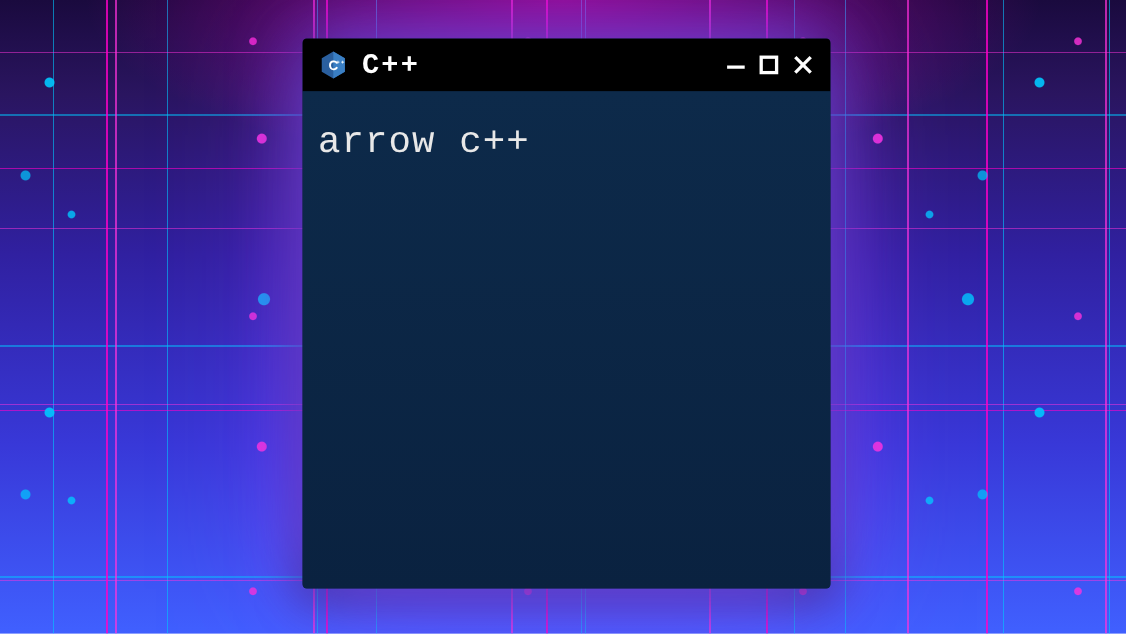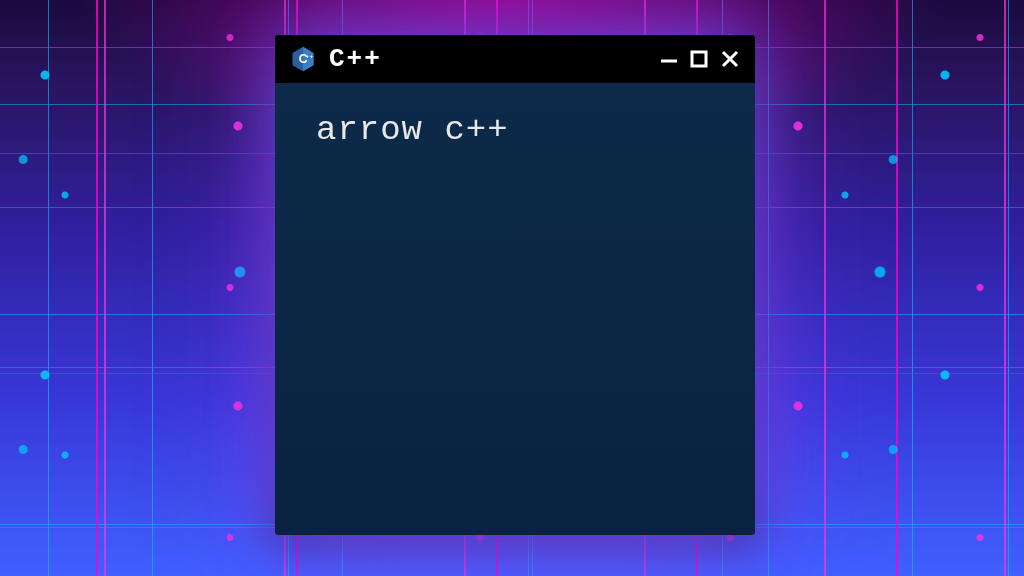--- a/index.html
+++ b/index.html
@@ -111,21 +111,21 @@
       display: flex;
       align-items: center;
       justify-content: center;
     }
     
     .ctrl svg { display: block; }
     
     .window-body {
       flex: 1;
       background: linear-gradient(180deg, #0d2a4a 0%, #0a2240 100%);
-      padding: 28px 41px;
+      padding: 28px 14px;
     }
     
     .terminal-text {
       color: #e8e8e8;
       font-family: 'Courier New', Courier, monospace;
       font-size: 34px;
       font-weight: normal;
       letter-spacing: 1px;
     }
   </style>

